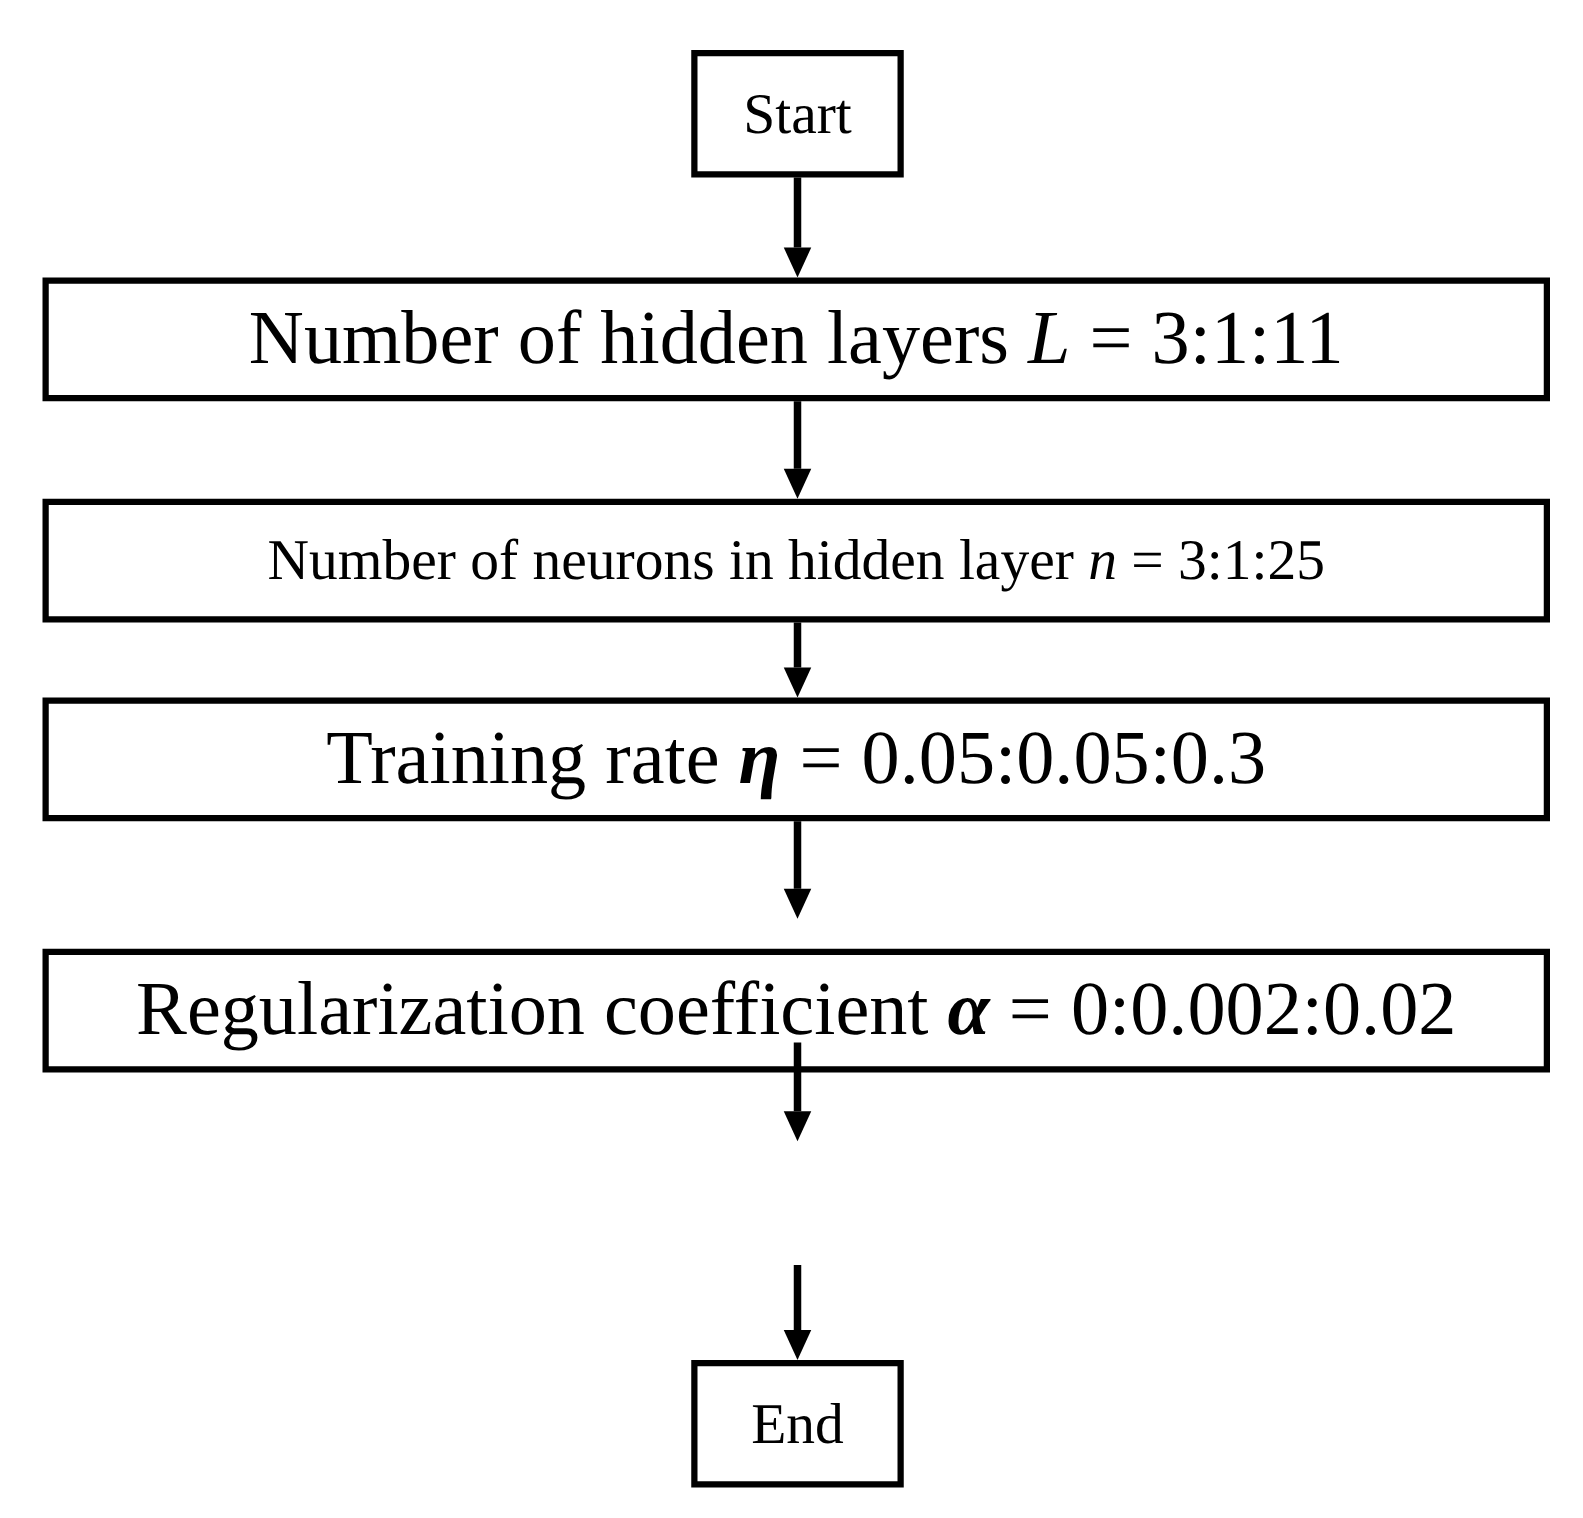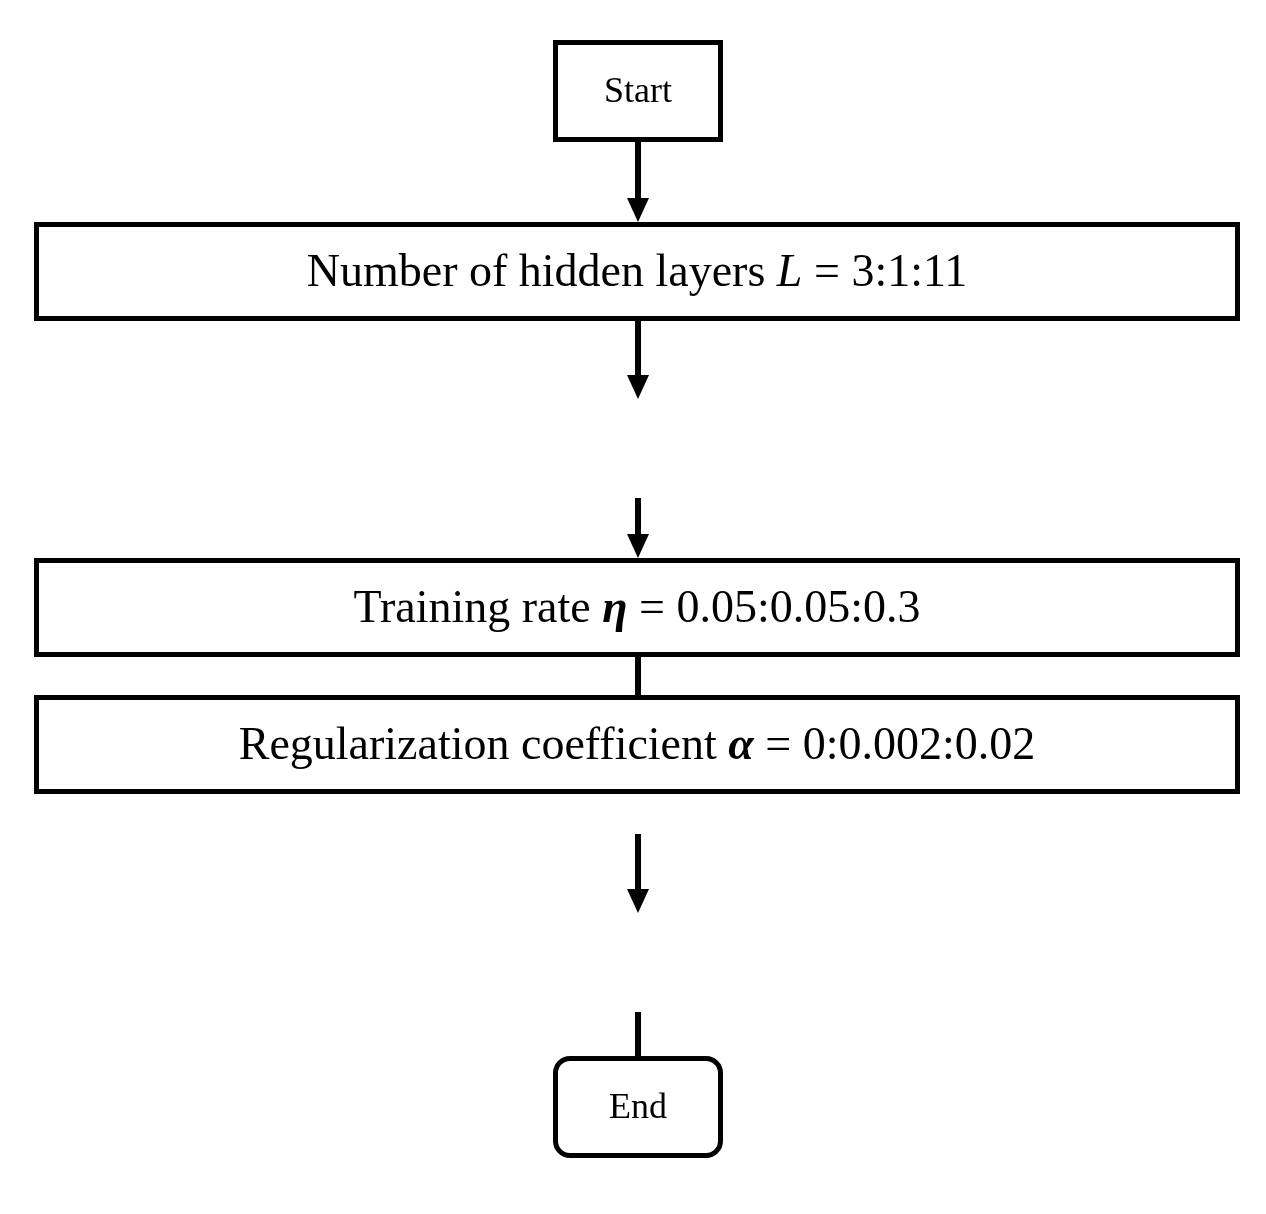--- a/index.html
+++ b/index.html
@@ -26,46 +26,46 @@
     background: #ffffff;
     display: flex;
     align-items: center;
     justify-content: center;
     text-align: center;
     line-height: 1.05;
   }
   .node .node-text {
     display: block;
     white-space: nowrap;
-    font-size: 46px;
+    font-size: 61px;
     letter-spacing: 0px;
   }
   
   .node-terminator {
     left: 553px;
     width: 170px;
     height: 102px;
   }
   .node-terminator .node-text {
-    font-size: 36px;
+    font-size: 46px;
   }
   
   .node-process {
     left: 34px;
     width: 1206px;
     height: 99px;
   }
   
   #node-start   { top: 40px; }
   #node-p1      { top: 222px; }
   #node-p2      { top: 399px; }
   #node-p3      { top: 558px; }
-  #node-p4      { top: 695px; }
+  #node-p4      { top: 759px; }
   #node-p5      { top: 913px; }
-  #node-end     { top: 1056px; border-radius: 17px; }
+  #node-end     { top: 1088px; }
 
   
   #node-p2 .node-text { font-size: 46px; }
 
   
   .connector {
     position: absolute;
     left: 633px;
     width: 10px;
   }
@@ -117,20 +117,23 @@
 
   <div class="node node-process" id="node-p1">
     <span class="node-text"><span>Number of hidden layers </span><span class="var">L</span><span> = 3:1:11</span></span>
   </div>
 
   <div class="connector" id="conn-2">
     <div class="shaft" style="height:54px"></div>
     <div class="head"></div>
   </div>
 
+  <div class="node node-process" id="node-p2">
+    <span class="node-text"><span>Number of neurons in hidden layer </span><span class="var">n</span><span> = 3:1:25</span></span>
+  </div>
 
   <div class="connector" id="conn-3">
     <div class="shaft" style="height:36px"></div>
     <div class="head"></div>
   </div>
 
   <div class="node node-process" id="node-p3">
     <span class="node-text"><span>Training rate </span><span class="greek">η</span><span> = 0.05:0.05:0.3</span></span>
   </div>
 

